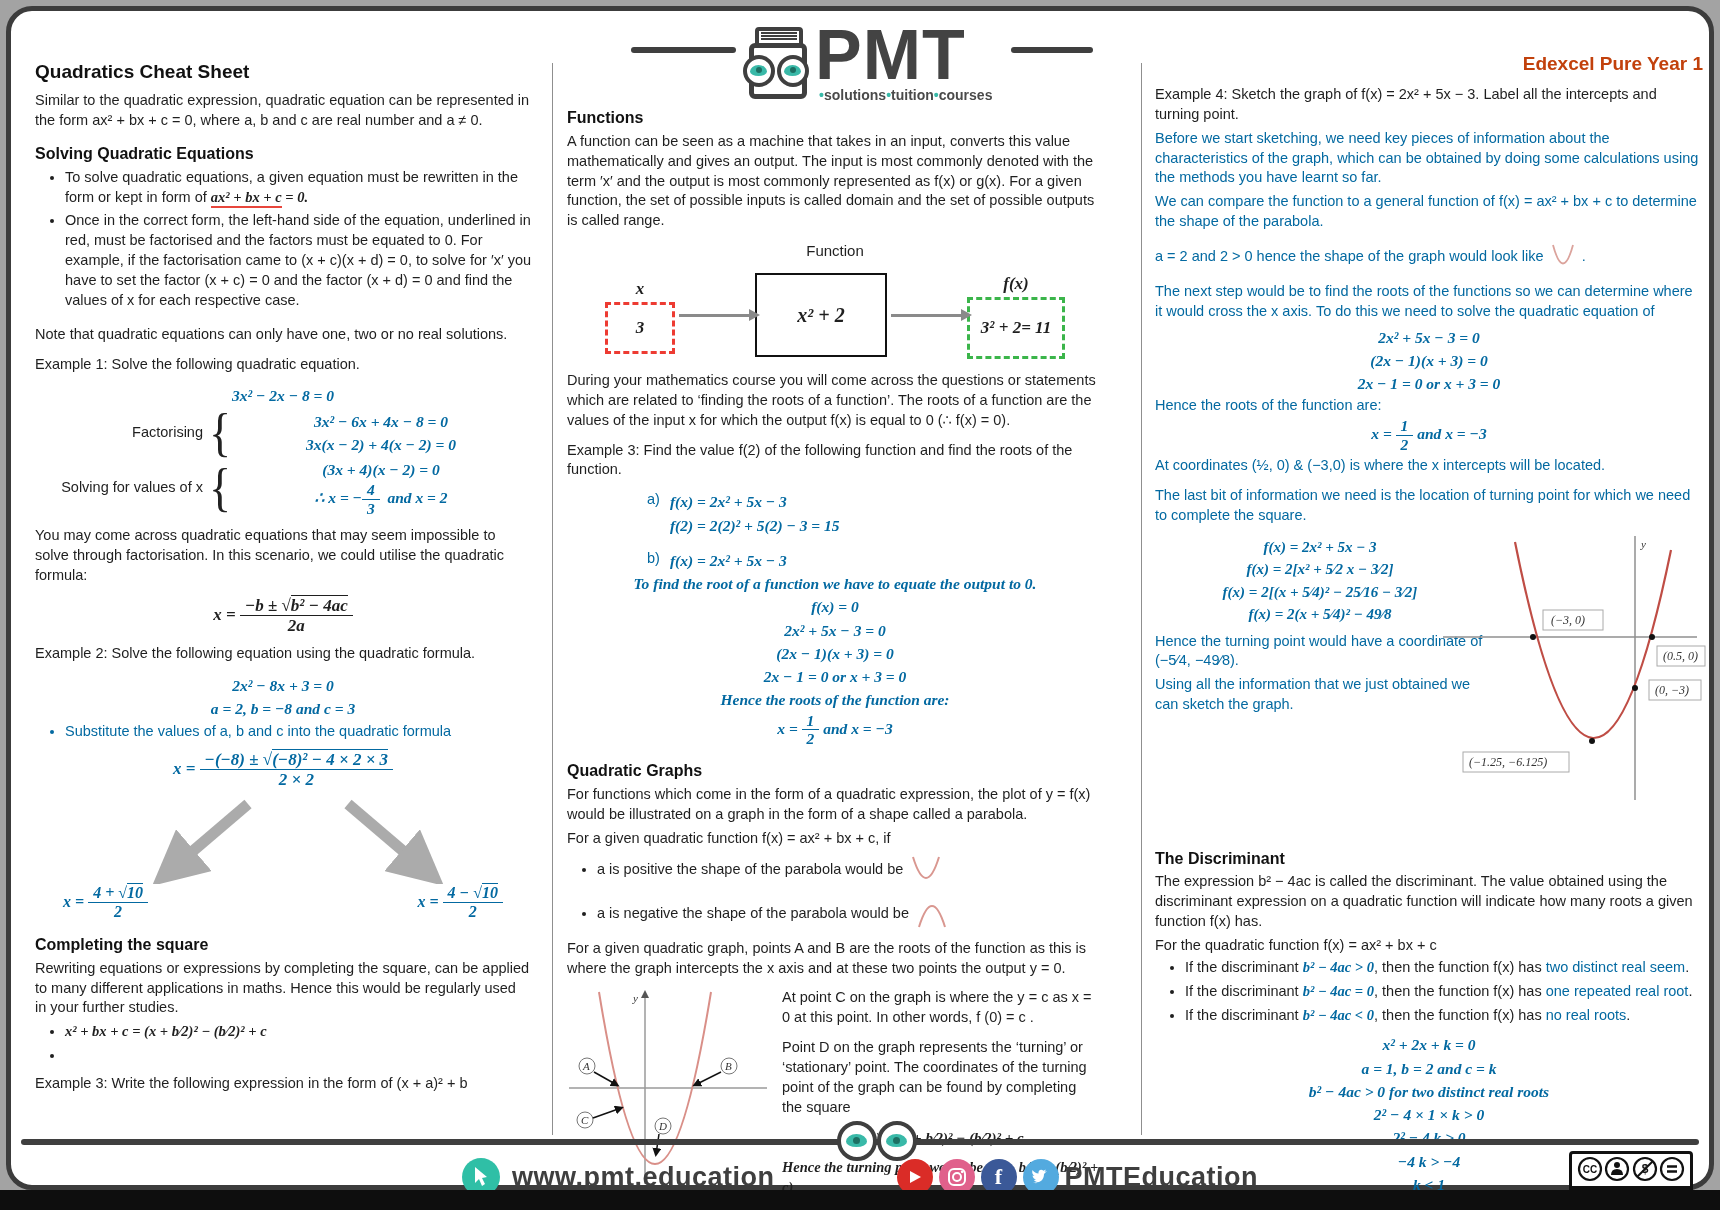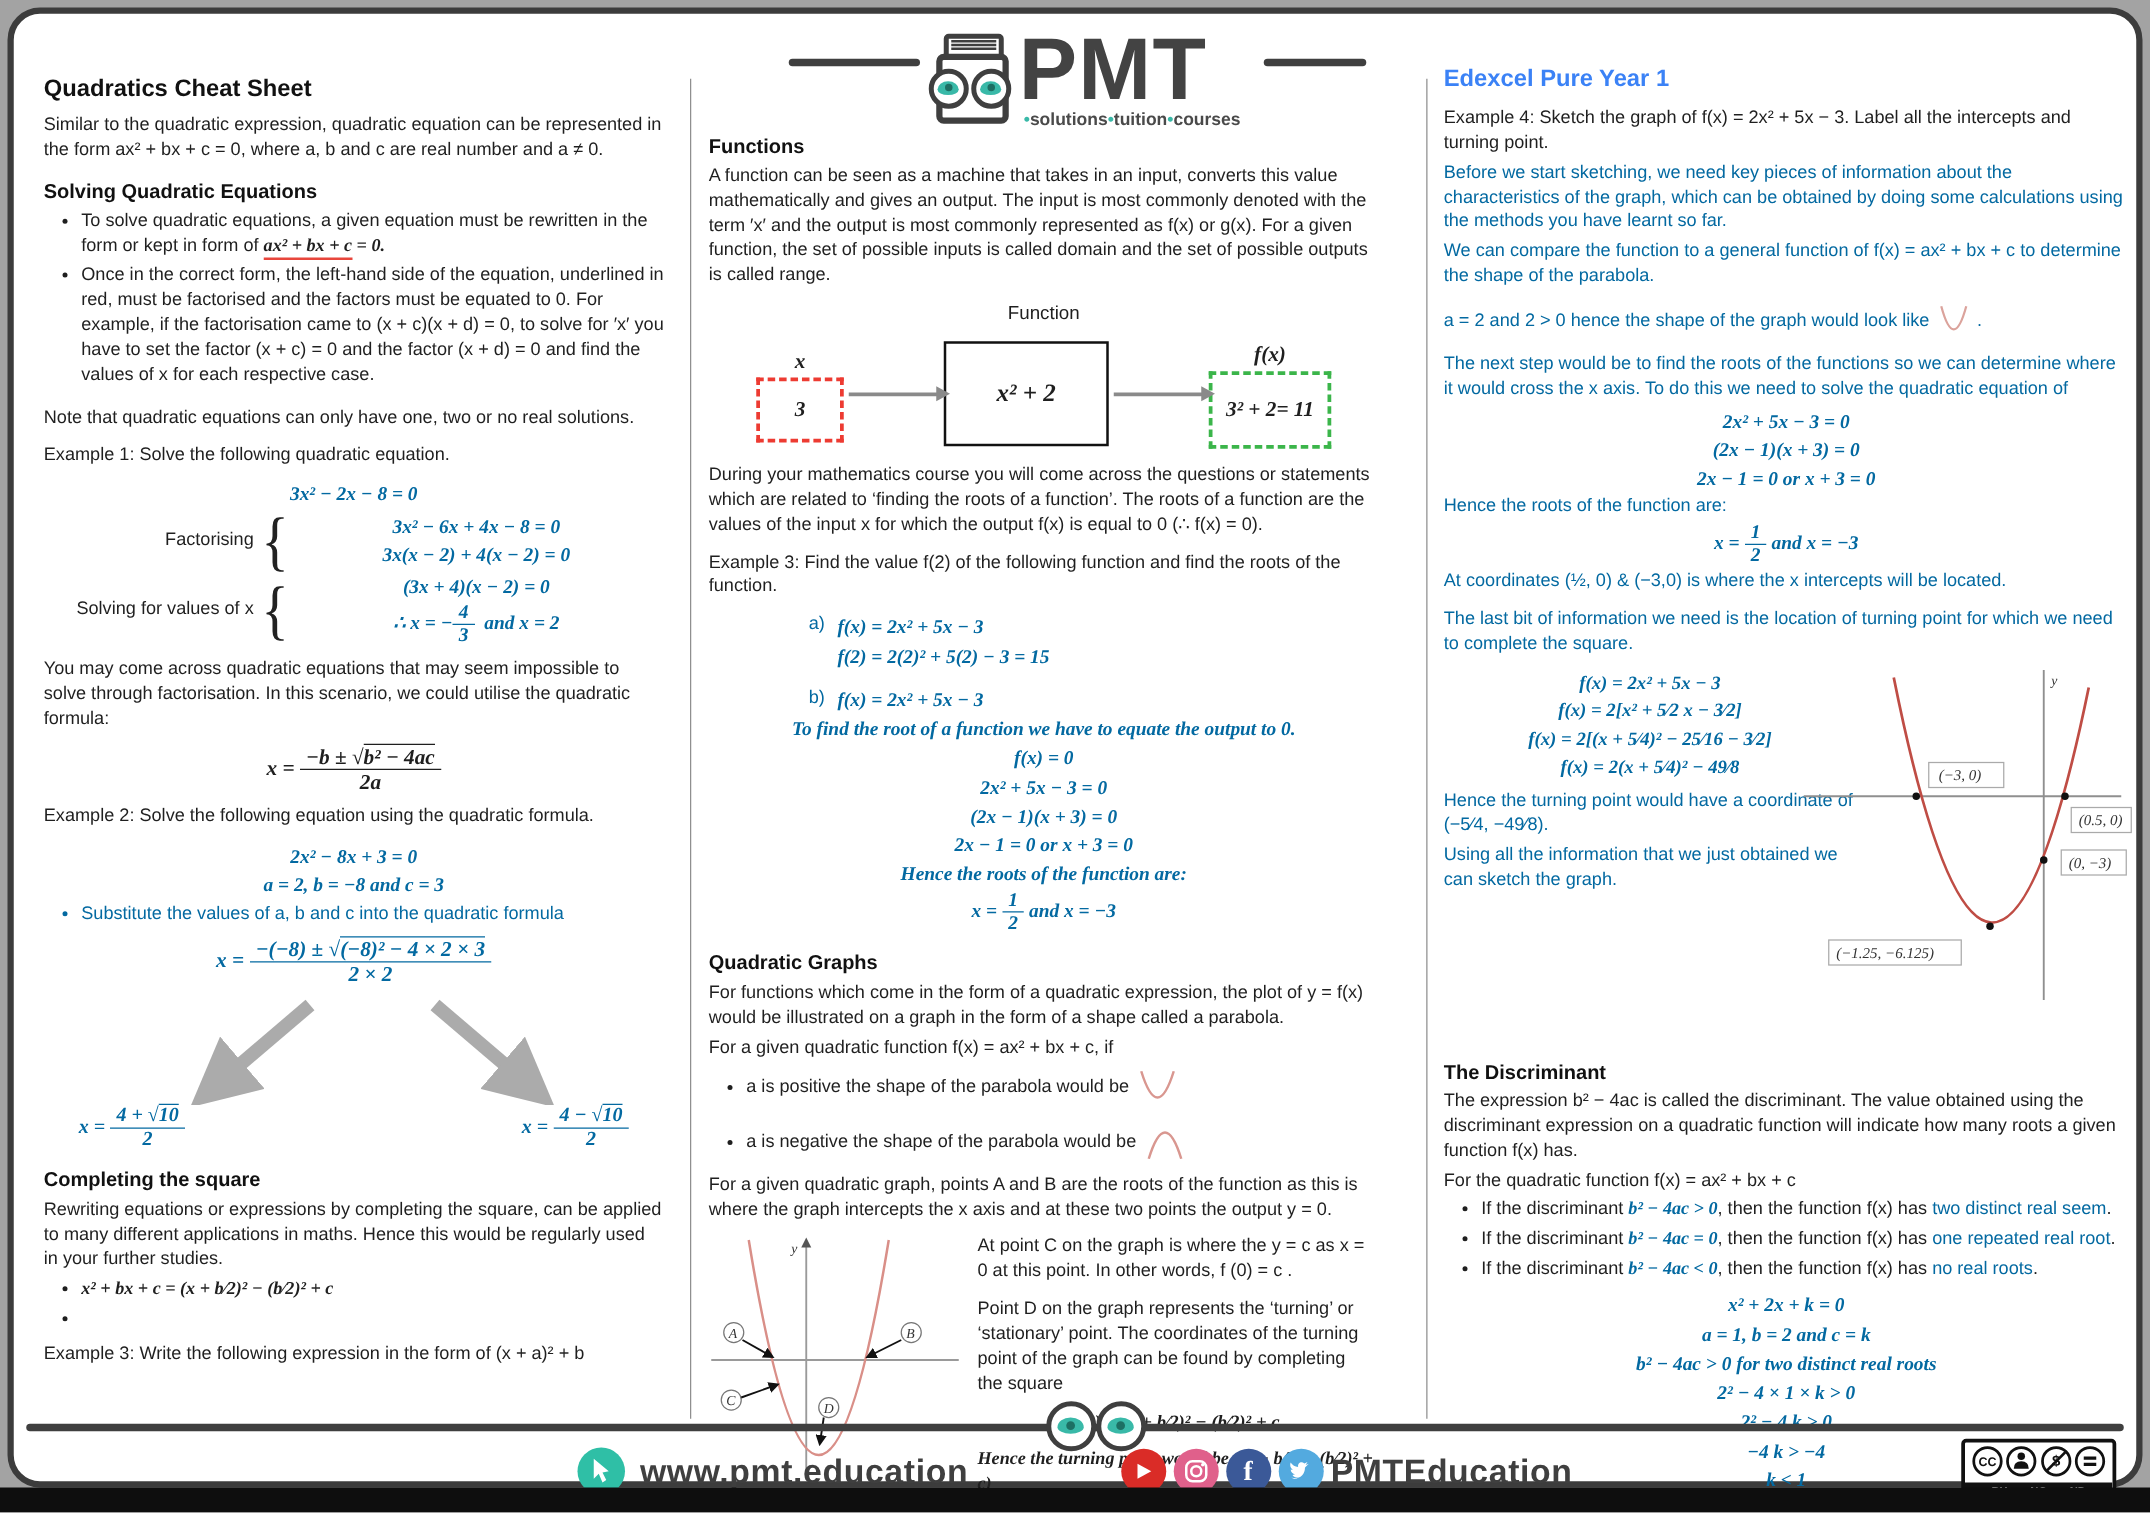--- a/index.html
+++ b/index.html
@@ -29,21 +29,21 @@
   #logo-tag{position:absolute;left:82px;top:74px;font-size:14px;font-weight:bold;color:#4a4a4a;}
   #logo-tag .dot{color:#39b9a8;}
   
   .divider{position:absolute;top:52px;width:1px;height:1072px;background:#8f8f8f;}
   #div1{left:541px;} #div2{left:1130px;}
   .col{position:absolute;font-size:14.5px;line-height:1.37;color:#1f1f1f;}
   #col1{left:24px;top:48px;width:496px;}
   #col2{left:556px;top:96px;width:536px;}
   #col3{left:1144px;top:40px;width:548px;}
   .title{font-size:19px;font-weight:bold;margin:0 0 6px 0;color:#111;}
-  .rtitle{font-size:19px;font-weight:bold;text-align:left;margin:0 0 8px 0;color:#3b82f6;}
+  .rtitle{font-size:19px;font-weight:bold;text-align:right;margin:0 0 8px 0;color:#c2410c;}
   .h{font-size:16px;font-weight:bold;margin:12px 0 3px 0;color:#111;}
   p{margin:0 0 10px 0;}
   ul{margin:2px 0 8px 0;padding-left:30px;}
   li{margin:0 0 4px 0;}
   .red{color:#0369a1;}
   .math{font-family:"Liberation Serif", serif;font-style:italic;font-weight:600;}
   .bmath{font-family:"Liberation Serif", serif;font-style:italic;font-weight:700;color:#1f1f1f;}
   .stack{white-space:pre-line;text-align:center;font-size:15.5px;line-height:1.5;}
   .ctr{text-align:center;}
   .underline-red{border-bottom:2.5px solid #e8463c;padding-bottom:1px;}

